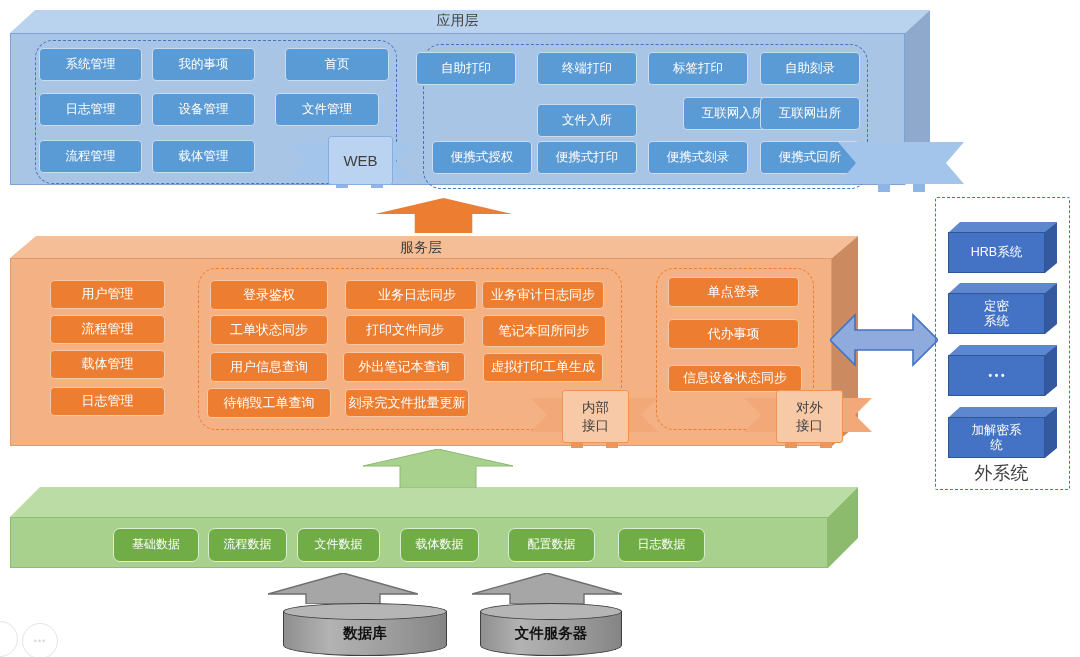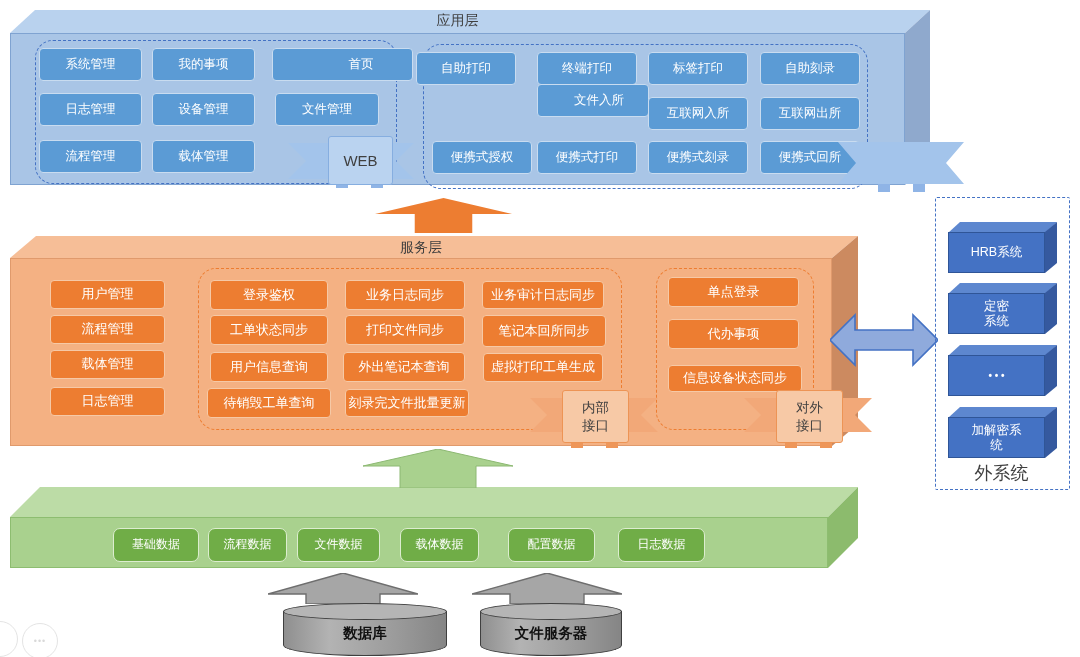--- a/index.html
+++ b/index.html
@@ -58,33 +58,33 @@
               clip-path:polygon(0 23px,100% 0,100% calc(100% - 23px),0 100%);"></div>
   <div class="face" style="left:10px;top:33px;width:895px;height:152px;background:#A9C5E6;
               border:1px solid #7FA3D1;box-sizing:border-box;"></div>
   <div class="layer-title" style="left:10px;top:12px;width:895px;">应用层</div>
 
   <div class="dashedbox" style="left:35px;top:40px;width:360px;height:142px;"></div>
   <div class="dashedbox" style="left:423px;top:44px;width:443px;height:143px;"></div>
 
   <div class="mod app" style="left:39px;top:48px;width:101px;height:31px;">系统管理</div>
   <div class="mod app" style="left:152px;top:48px;width:101px;height:31px;">我的事项</div>
-  <div class="mod app" style="left:272px;top:48px;width:102px;height:31px;padding-left:37px;">首页</div>
+  <div class="mod app" style="left:285px;top:48px;width:102px;height:31px;">首页</div>
   <div class="mod app" style="left:39px;top:93px;width:101px;height:31px;">日志管理</div>
   <div class="mod app" style="left:152px;top:93px;width:101px;height:31px;">设备管理</div>
   <div class="mod app" style="left:275px;top:93px;width:102px;height:31px;">文件管理</div>
   <div class="mod app" style="left:39px;top:140px;width:101px;height:31px;">流程管理</div>
   <div class="mod app" style="left:152px;top:140px;width:101px;height:31px;">载体管理</div>
 
   <div class="mod app" style="left:416px;top:52px;width:98px;height:31px;">自助打印</div>
   <div class="mod app" style="left:537px;top:52px;width:98px;height:31px;">终端打印</div>
   <div class="mod app" style="left:648px;top:52px;width:98px;height:31px;">标签打印</div>
   <div class="mod app" style="left:760px;top:52px;width:98px;height:31px;">自助刻录</div>
-  <div class="mod app" style="left:537px;top:84px;width:98px;height:31px;padding-left:12px;">文件入所</div>
-  <div class="mod app" style="left:648px;top:97px;width:98px;height:31px;">互联网入所</div>
+  <div class="mod app" style="left:537px;top:104px;width:98px;height:31px;">文件入所</div>
+  <div class="mod app" style="left:683px;top:97px;width:98px;height:31px;">互联网入所</div>
   <div class="mod app" style="left:760px;top:97px;width:98px;height:31px;">互联网出所</div>
   <div class="mod app" style="left:432px;top:141px;width:98px;height:31px;">便携式授权</div>
   <div class="mod app" style="left:537px;top:141px;width:98px;height:31px;">便携式打印</div>
   <div class="mod app" style="left:648px;top:141px;width:98px;height:31px;">便携式刻录</div>
   <div class="mod app" style="left:760px;top:141px;width:98px;height:31px;">便携式回所</div>
 
   <div class="face" style="left:10px;top:236px;width:848px;height:22px;background:#F6BE97;
               clip-path:polygon(0 100%,26px 0,100% 0,calc(100% - 26px) 100%);"></div>
   <div class="face" style="left:832px;top:236px;width:26px;height:210px;background:#CC8A60;
               clip-path:polygon(0 22px,100% 0,100% calc(100% - 22px),0 100%);"></div>
@@ -98,21 +98,21 @@
   <div class="mod svc" style="left:50px;top:280px;width:113px;height:27px;">用户管理</div>
   <div class="mod svc" style="left:50px;top:315px;width:113px;height:27px;">流程管理</div>
   <div class="mod svc" style="left:50px;top:350px;width:113px;height:27px;">载体管理</div>
   <div class="mod svc" style="left:50px;top:387px;width:113px;height:27px;">日志管理</div>
 
   <div class="mod svc" style="left:210px;top:280px;width:116px;height:28px;">登录鉴权</div>
   <div class="mod svc" style="left:210px;top:315px;width:116px;height:28px;">工单状态同步</div>
   <div class="mod svc" style="left:210px;top:352px;width:116px;height:28px;">用户信息查询</div>
   <div class="mod svc" style="left:207px;top:388px;width:122px;height:28px;">待销毁工单查询</div>
 
-  <div class="mod svc" style="left:345px;top:280px;width:118px;height:28px;">业务日志同步</div>
+  <div class="mod svc" style="left:345px;top:280px;width:118px;height:28px;padding-left:12px;">业务日志同步</div>
   <div class="mod svc" style="left:345px;top:315px;width:118px;height:28px;">打印文件同步</div>
   <div class="mod svc" style="left:343px;top:352px;width:120px;height:28px;">外出笔记本查询</div>
   <div class="mod svc fs10" style="left:345px;top:389px;width:122px;height:26px;">刻录完文件批量更新</div>
 
   <div class="mod svc fs11" style="left:482px;top:281px;width:120px;height:26px;">业务审计日志同步</div>
   <div class="mod svc" style="left:482px;top:315px;width:122px;height:30px;">笔记本回所同步</div>
   <div class="mod svc fs11" style="left:483px;top:353px;width:118px;height:27px;">虚拟打印工单生成</div>
 
   <div class="mod svc" style="left:668px;top:277px;width:129px;height:28px;">单点登录</div>
   <div class="mod svc" style="left:668px;top:319px;width:129px;height:28px;">代办事项</div>

